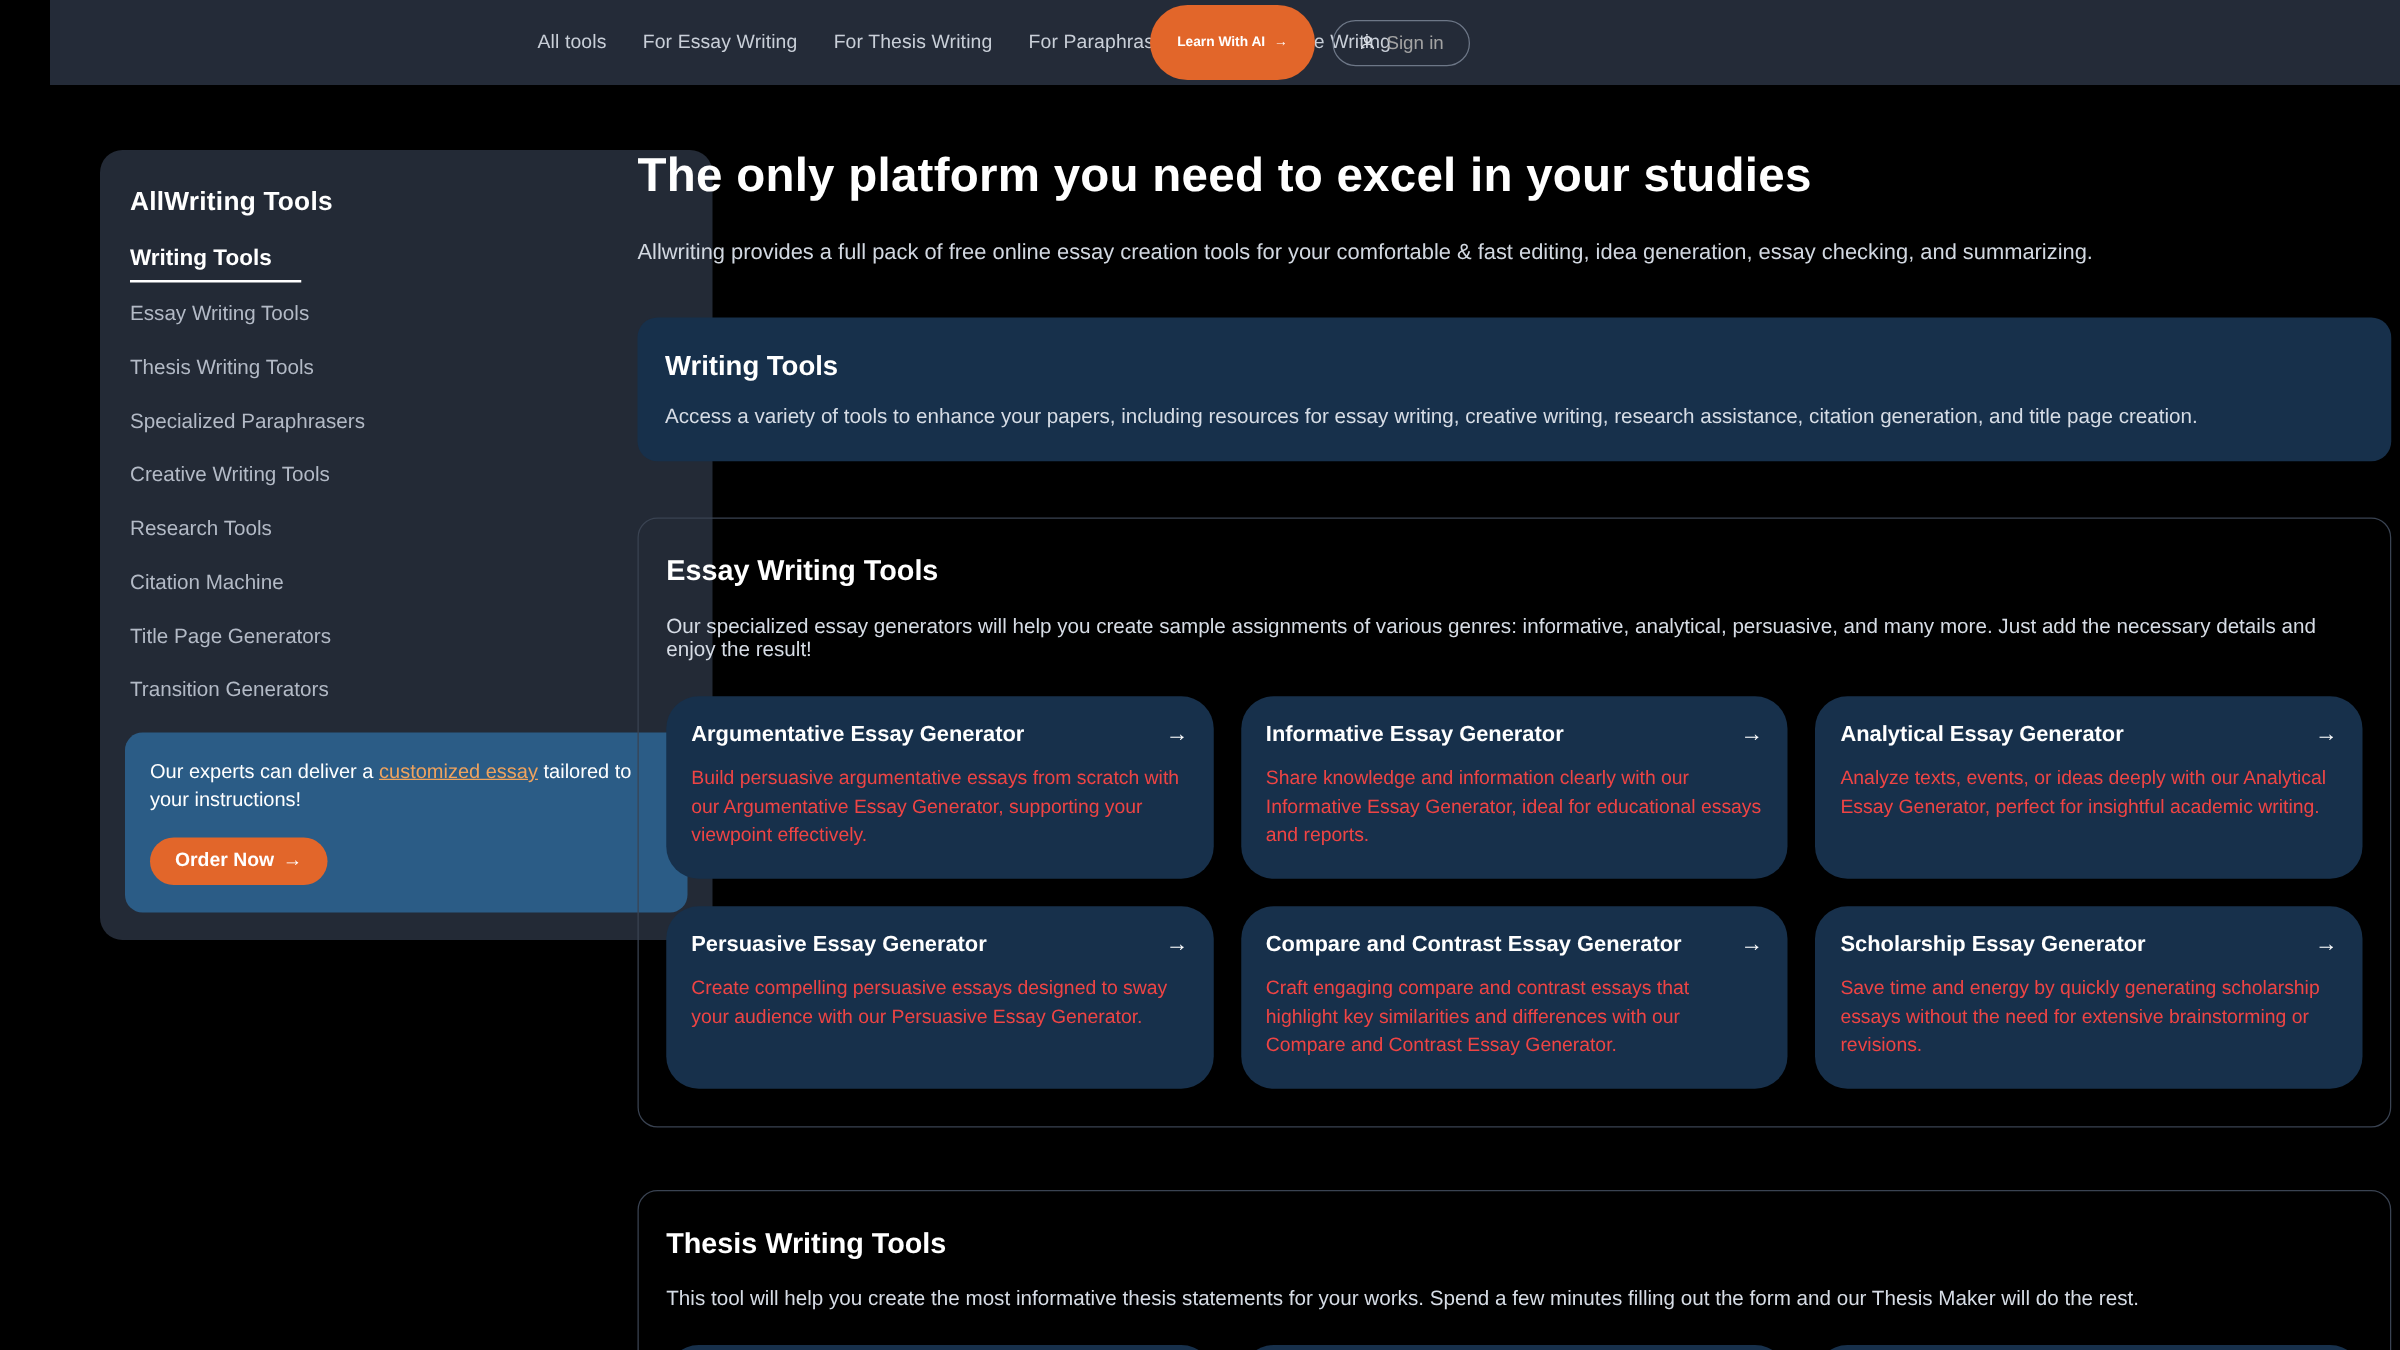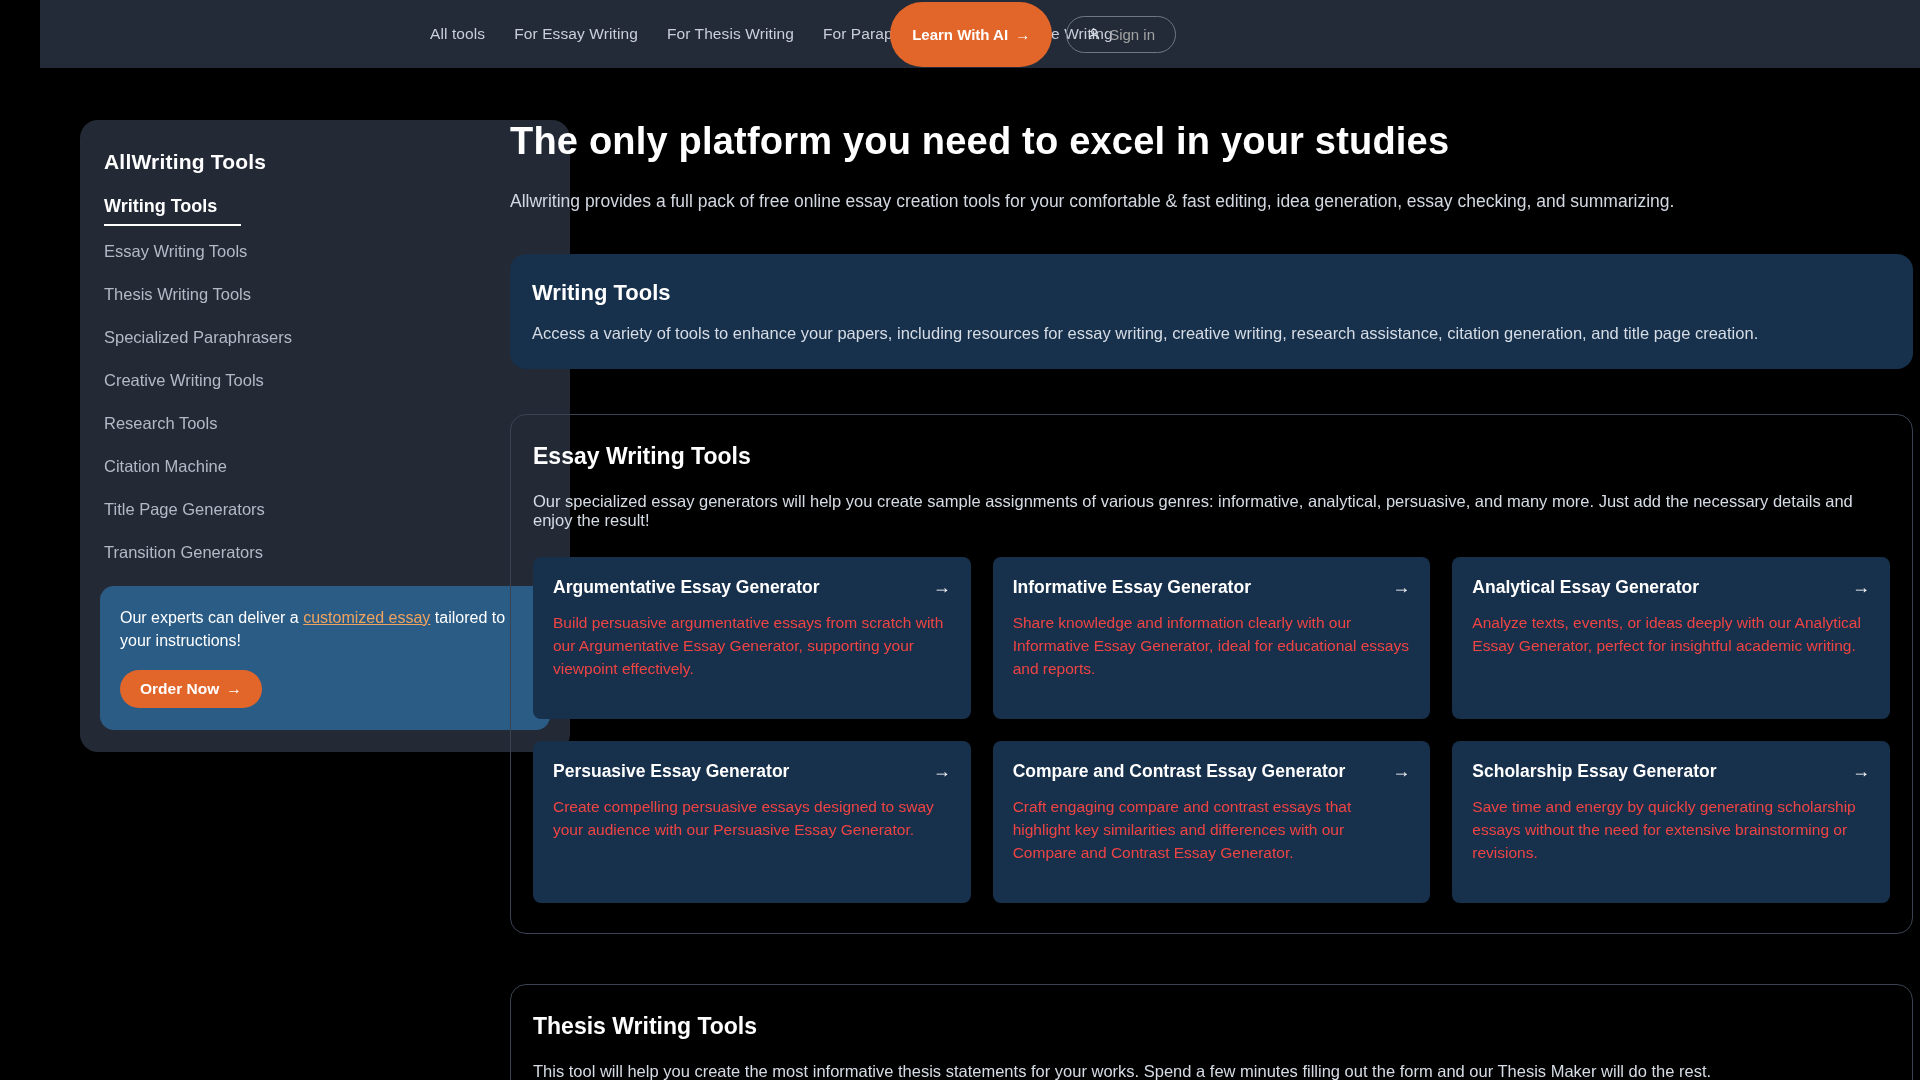--- a/index.html
+++ b/index.html
@@ -38,21 +38,21 @@
     right: 784px;
     display: flex;
     align-items: center;
     gap: 14px;
   }
   .btn-learn {
     background: #e2662a;
     color: #ffffff;
     border-radius: 999px;
     padding: 24px 22px;
-    font-size: 15px;
+    font-size: 11px;
     font-weight: 600;
     display: flex;
     align-items: center;
     gap: 7px;
     cursor: pointer;
     white-space: nowrap;
   }
   .btn-signin {
     border: 1px solid #6d7787;
     color: #a3a3a3;
@@ -182,22 +182,22 @@
     font-size: 16.5px;
     margin-bottom: 27px;
   }
   .card-grid {
     display: grid;
     grid-template-columns: repeat(3, 1fr);
     gap: 22px;
   }
   .card {
     background: #17304b;
-    border-radius: 8px;
-    padding: 20px 20px 38px 20px;
+    border-radius: 26px;
+    padding: 20px 20px 22px 20px;
     cursor: pointer;
     min-height: 60px;
   }
   .card-head {
     display: flex;
     align-items: center;
     justify-content: space-between;
     gap: 12px;
     margin-bottom: 14px;
   }

